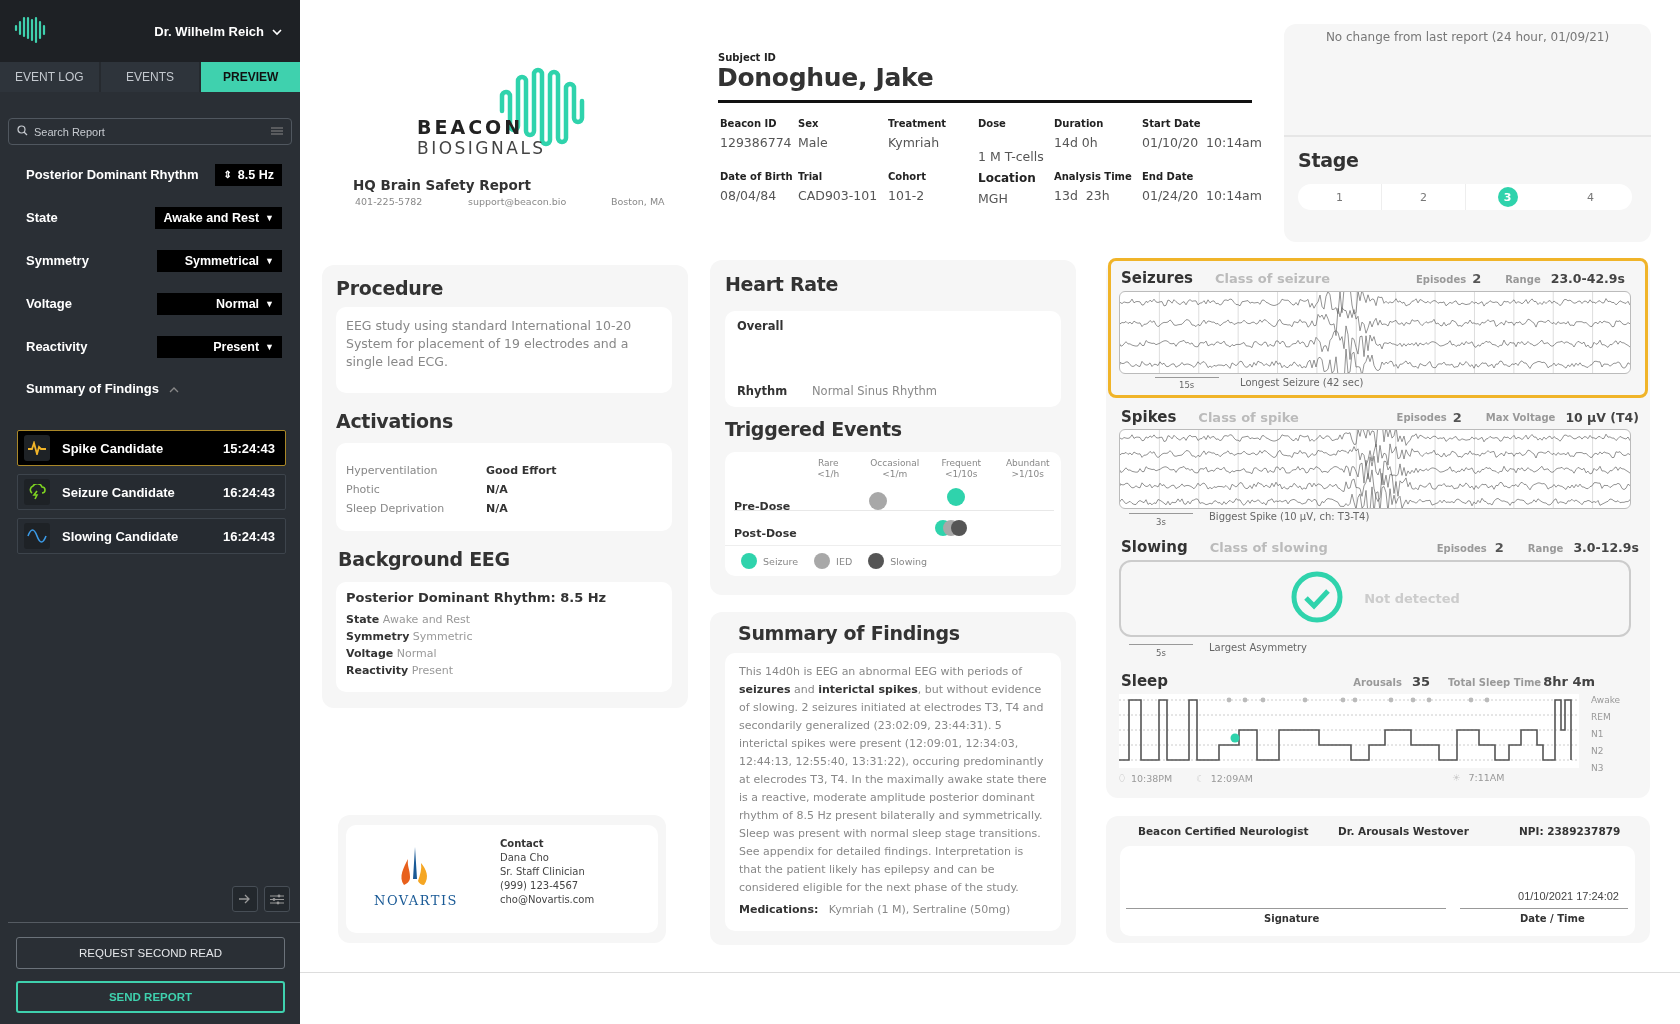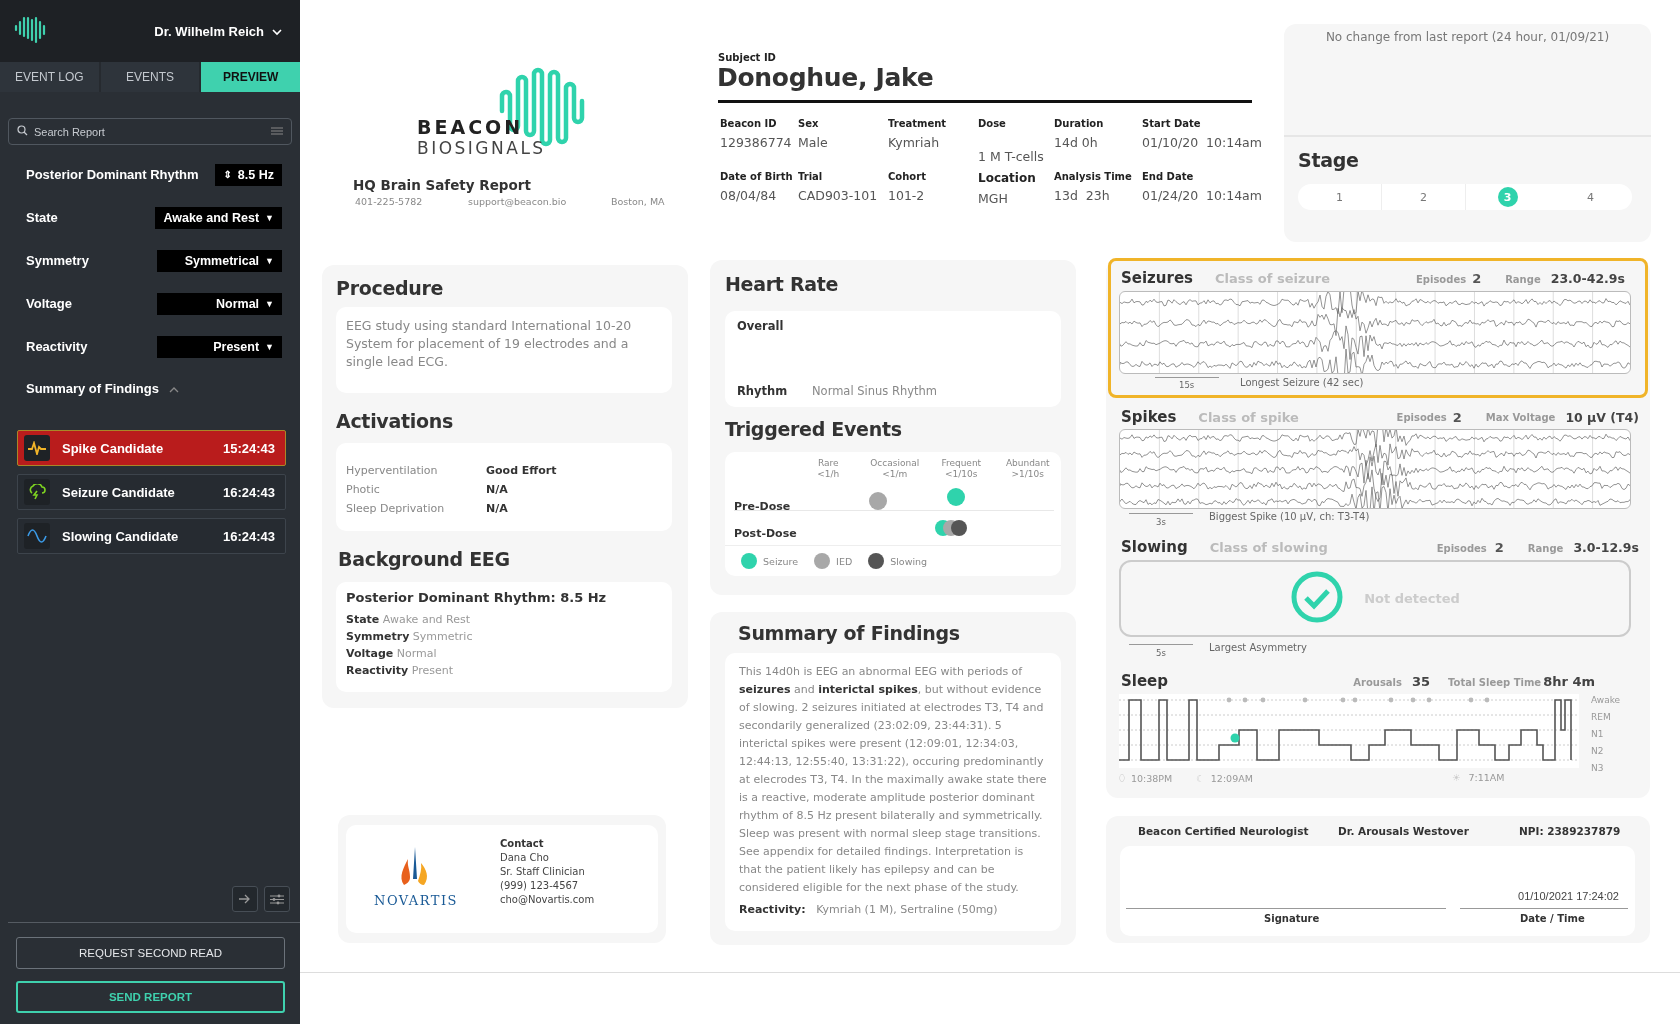--- a/index.html
+++ b/index.html
@@ -10,21 +10,21 @@
 .tabs{display:flex;height:30px;background:#2e343b}
 .tab{flex:1;display:flex;align-items:center;justify-content:center;font-size:12px;color:#c4c9cf;border-right:2px solid #262a2f}
 .tab.active{background:#3fd1ae;color:#111;font-weight:bold;border-right:none}
 .search{margin:26px 8px 0 8px;height:27px;border:1px solid #50575f;border-radius:4px;display:flex;align-items:center;padding:0 8px;gap:6px;font-size:11px;color:#c7cbd0}
 .search .sp{flex:1}
 .row{display:flex;align-items:center;justify-content:space-between;padding:0 18px 0 26px;height:43px;font-size:13px;font-weight:bold}
 .sel{background:#000;color:#fff;font-size:12.5px;font-weight:bold;height:22px;display:flex;align-items:center;justify-content:flex-end;padding:0 8px;gap:6px;min-width:125px}
 .sel.small{min-width:62px}
 .sum-toggle{padding:0 26px;height:40px;display:flex;align-items:center;gap:10px;font-size:13px;font-weight:bold}
 .cand{margin:0 14px 8px 17px;height:36px;border:1px solid #3d444c;border-radius:2px;display:flex;align-items:center;padding:0 10px 0 6px;gap:12px;font-size:13px;font-weight:bold;background:#262b31}
-.cand.hl{background:#b91c1c;border-color:#a98728}
+.cand.hl{background:#000000;border-color:#a98728}
 .cand .ico{width:26px;height:26px;background:#1e2226;border-radius:3px;display:flex;align-items:center;justify-content:center}
 .cand .lbl{flex:1}
 .sb-tools{position:absolute;left:232px;top:886px;display:flex;gap:6px}
 .sb-tools div{width:26px;height:26px;border:1px solid #474e56;border-radius:3px;display:flex;align-items:center;justify-content:center;background:#23282d}
 .sb-divider{position:absolute;left:8px;right:0;top:922px;height:1px;background:#555b62}
 .btn-outline{position:absolute;left:16px;width:269px;height:32px;border:1px solid #6b727a;border-radius:3px;display:flex;align-items:center;justify-content:center;font-size:11.5px;color:#e5e7ea}
 .btn-send{border:2px solid #3fd1ae;color:#3fd1ae;font-weight:bold}
 
 .main{position:absolute;left:300px;top:0;width:1380px;height:1024px;background:#fff;font-family:"DejaVu Sans",sans-serif}
 .bottom-line{position:absolute;left:300px;right:0;top:972px;height:1px;background:#ddd}
@@ -344,21 +344,21 @@
           </div>
         </div>
     </div>
   </div>
 
   <div class="card" style="left:410px;top:612px;width:366px;height:333px">
     <h2 style="position:absolute;left:28px;top:10px">Summary of Findings</h2>
     <div class="inner" style="position:absolute;left:15px;top:41px;width:336px;height:278px;padding:10px 14px;font-size:11px;line-height:18px;color:#888">
       <span>This 14d0h is EEG an abnormal EEG with periods of</span>
       <b style="color:#333">seizures</b><span> and </span><b style="color:#333">interictal spikes</b><span>, but without evidence of slowing. 2 seizures initiated at electrodes T3, T4 and secondarily generalized (23:02:09, 23:44:31). 5 interictal spikes were present (12:09:01, 12:34:03, 12:44:13, 12:55:40, 13:31:22), occuring predominantly at elecrodes T3, T4. In the maximally awake state there is a reactive, moderate amplitude posterior dominant rhythm of 8.5 Hz present bilaterally and symmetrically. Sleep was present with normal sleep stage transitions. See appendix for detailed findings. Interpretation is that the patient likely has epilepsy and can be considered eligible for the next phase of the study.</span>
-      <div style="margin-top:4px"><b style="color:#333">Reactivity:</b>&nbsp;&nbsp;&nbsp;<span>Kymriah (1 M), Sertraline (50mg)</span></div>
+      <div style="margin-top:4px"><b style="color:#333">Medications:</b>&nbsp;&nbsp;&nbsp;<span>Kymriah (1 M), Sertraline (50mg)</span></div>
     </div>
   </div>
 
   <div class="card" style="left:806px;top:260px;width:544px;height:538px"></div>
 
   <div style="position:absolute;left:808px;top:258px;width:540px;height:140px;border:3px solid #f0b429;border-radius:8px;background:#f6f6f6">
     <div class="sec-head" style="position:absolute;left:10px;top:8px;right:20px;display:flex;align-items:baseline">
       <span style="font-size:15px;font-weight:900;color:#333">Seizures</span>
       <span style="font-size:13px;font-weight:bold;color:#bbb;margin-left:22px;flex:1">Class of seizure</span>
       <span style="font-size:10px;font-weight:bold;color:#999">Episodes</span>

